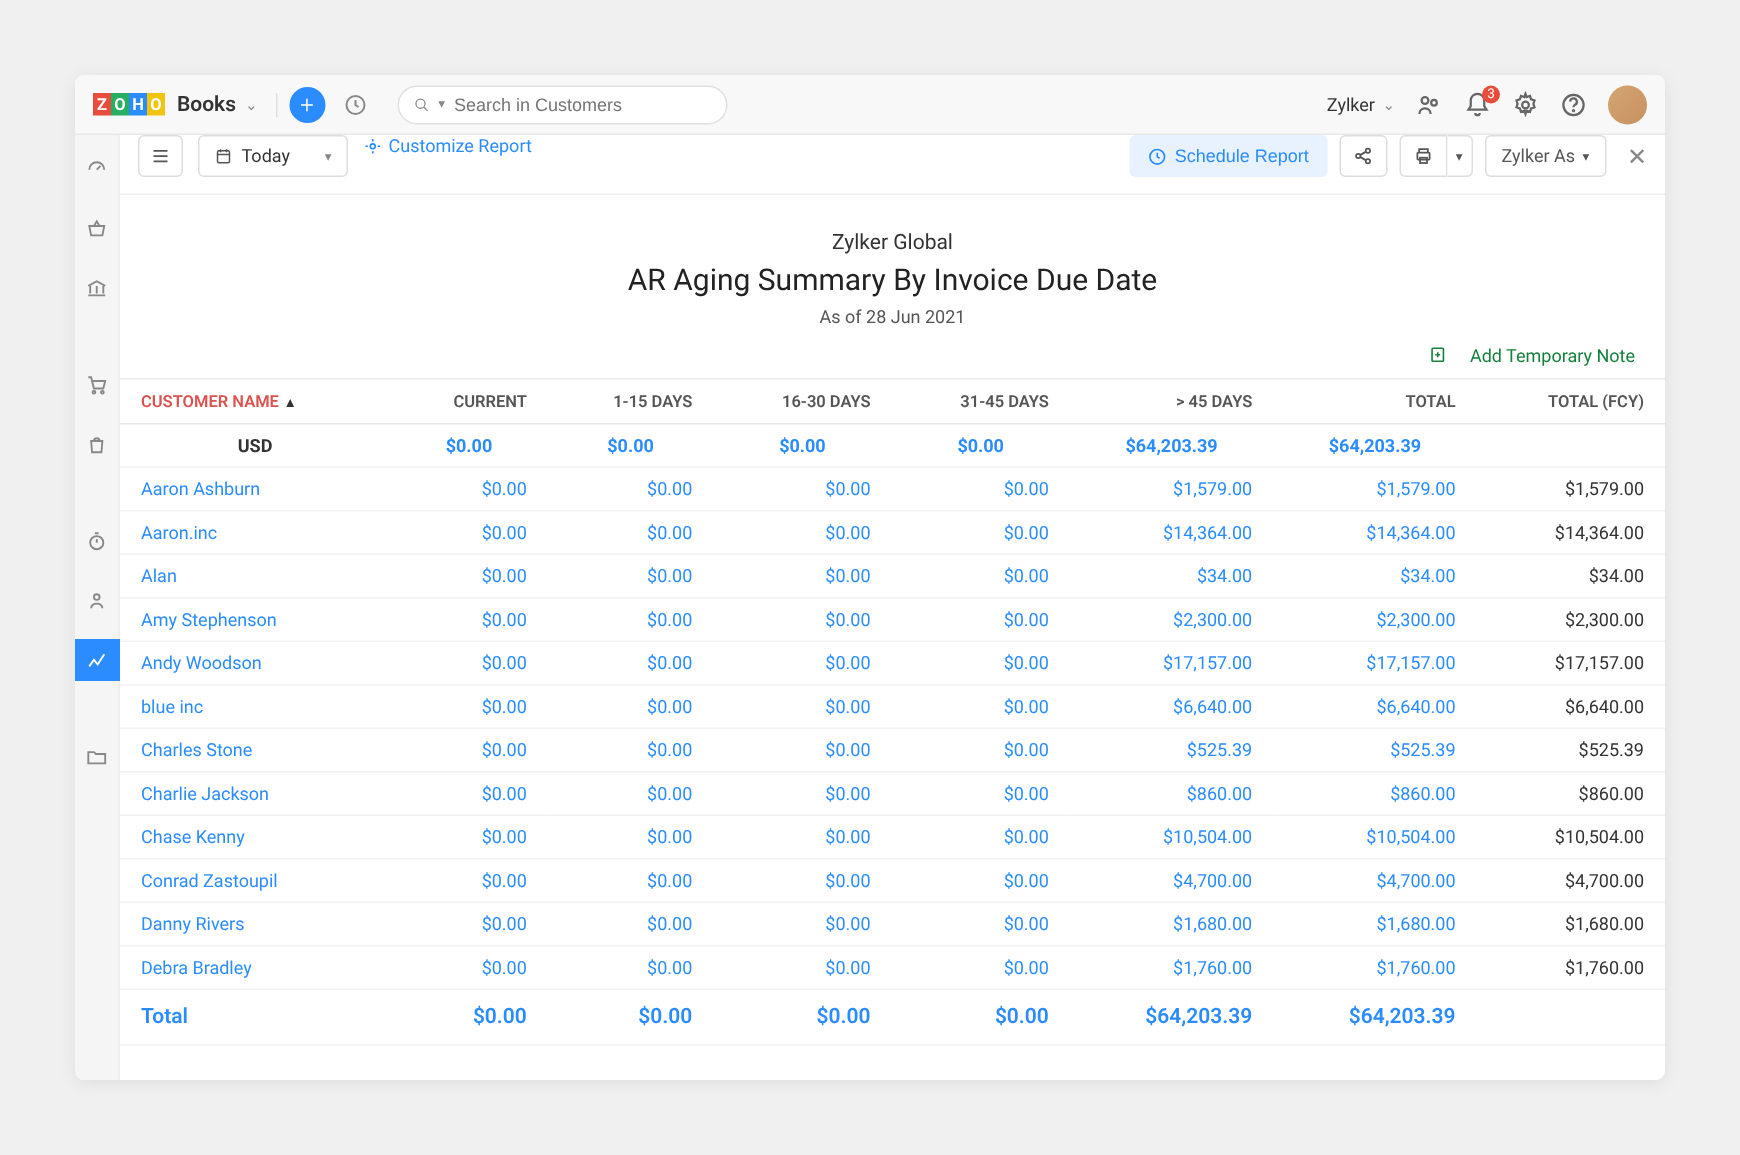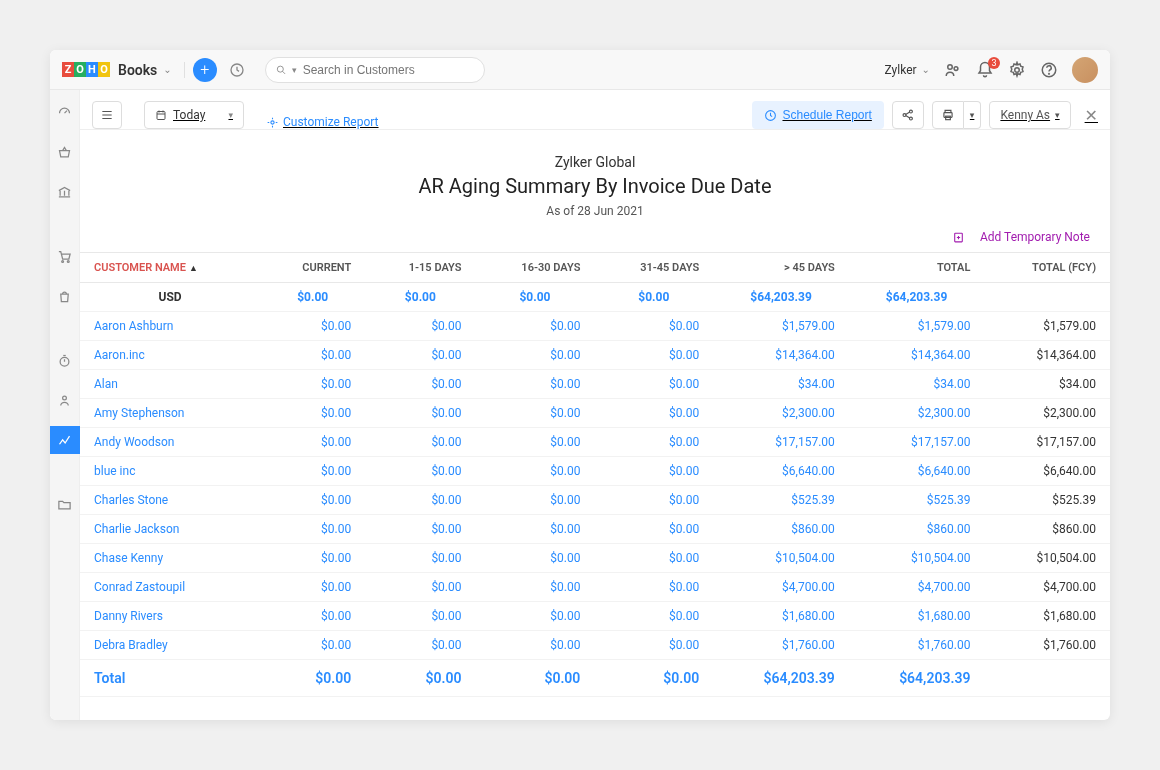--- a/index.html
+++ b/index.html
@@ -21,35 +21,35 @@
 .org-switch { font-size: 12px; color: #333; cursor: pointer; display: flex; align-items: center; gap: 3px; }
 .top-icon { color: #666; cursor: pointer; position: relative; }
 .badge-notif { position: absolute; top: -4px; right: -6px; background: #e84c3d; color: #fff; font-size: 9px; width: 12px; height: 12px; border-radius: 50%; display: flex; align-items: center; justify-content: center; }
 .avatar { width: 26px; height: 26px; border-radius: 50%; background: linear-gradient(135deg, #d4a574, #c89060); cursor: pointer; }
 .main-area { flex: 1; display: flex; overflow: hidden; }
 .sidebar { width: 30px; background: #f5f5f5; border-right: 1px solid #eee; display: flex; flex-direction: column; align-items: center; padding-top: 8px; gap: 12px; }
 .nav-icon { width: 30px; height: 28px; display: flex; align-items: center; justify-content: center; color: #888; cursor: pointer; font-size: 14px; }
 .nav-icon.active { background: #2a8cff; color: #fff; }
 .nav-gap { height: 12px; }
 .content { flex: 1; display: flex; flex-direction: column; overflow: hidden; }
-.toolbar { height: 40px; border-bottom: 1px solid #eee; display: flex; align-items: flex-end; padding: 0 12px; gap: 22px; text-decoration: underline; }
+.toolbar { height: 40px; border-bottom: 1px solid #eee; display: flex; align-items: flex-start; padding: 0 12px; gap: 10px; }
 .menu-btn { width: 30px; height: 28px; border: 1px solid #ddd; border-radius: 4px; display: flex; align-items: center; justify-content: center; color: #555; cursor: pointer; }
 .date-picker { height: 28px; border: 1px solid #ddd; border-radius: 4px; display: flex; align-items: center; padding: 0 10px; font-size: 12px; color: #333; cursor: pointer; gap: 6px; min-width: 100px; }
 .customize-link { color: #2a8cff; font-size: 12px; cursor: pointer; display: flex; align-items: center; gap: 4px; }
 .toolbar-right { margin-left: auto; display: flex; align-items: center; gap: 8px; }
 .schedule-btn { background: #e8f2ff; color: #2a8cff; border: none; height: 28px; padding: 0 12px; border-radius: 4px; font-size: 12px; cursor: pointer; display: flex; align-items: center; gap: 5px; }
 .btn-outline { height: 28px; border: 1px solid #ddd; border-radius: 4px; background: #fff; display: flex; align-items: center; justify-content: center; color: #555; cursor: pointer; padding: 0 10px; font-size: 12px; gap: 5px; }
 .close-x { color: #888; font-size: 16px; cursor: pointer; margin-left: 6px; }
 .report-scroll { flex: 1; overflow-y: auto; }
 .report-header { text-align: center; padding: 24px 0 12px; }
 .company { font-size: 14px; color: #333; }
 .report-title { font-size: 20px; color: #222; margin-top: 4px; }
 .report-date { font-size: 12px; color: #555; margin-top: 6px; }
 .note-row { display: flex; justify-content: flex-end; padding: 0 20px 8px; }
-.add-note { color: #a21caf; font-size: 12px; cursor: pointer; display: flex; align-items: center; gap: 15px; }
+.add-note { color: #15803d; font-size: 12px; cursor: pointer; display: flex; align-items: flex-start; gap: 15px; }
 table { width: 100%; border-collapse: collapse; font-size: 12px; }
 th { text-align: right; padding: 8px 14px; border-top: 1px solid #e8e8e8; border-bottom: 1px solid #e8e8e8; color: #555; font-weight: 600; font-size: 11px; }
 th:first-child { text-align: left; color: #d9534f; margin-top: 16px; }
 th .sort { color: #333; font-size: 9px; margin-left: 3px; }
 td { text-align: right; padding: 7px 14px; border-bottom: 1px solid #f2f2f2; }
 td:first-child { text-align: left; }
 td.link { color: #2a8cff; cursor: pointer; }
 tr.group td { font-weight: 700; text-align: center; }
 tr.group td:first-child { color: #333; cursor: default; }
 tr.group td.link { color: #2a8cff; }
@@ -228,21 +228,21 @@
             <div class="btn-outline" style="border-radius:4px 0 0 4px;padding:0 8px">
               <svg width="14" height="14" viewBox="0 0 24 24" fill="none" stroke="currentColor" stroke-width="2">
                   <path d="M7 8V4h10v4"></path>
                   <rect x="5" y="8" width="14" height="8" rx="1"></rect>
                   <rect x="8" y="14" width="8" height="6"></rect>
                 </svg>
             </div>
             <div class="btn-outline" style="border-radius:0 4px 4px 0;border-left:none;padding:0 6px;font-size:9px">▾</div>
           </div>
           <div class="btn-outline">
-            <span>Kenny As</span>
+            <span>Zylker As</span>
             <span style="font-size:9px">▾</span>
           </div>
           <div class="close-x">✕</div>
         </div>
       </div>
 
       <div class="report-scroll">
         <div class="report-header">
           <div class="company">Zylker Global</div>
           <div class="report-title">AR Aging Summary By Invoice Due Date</div>

